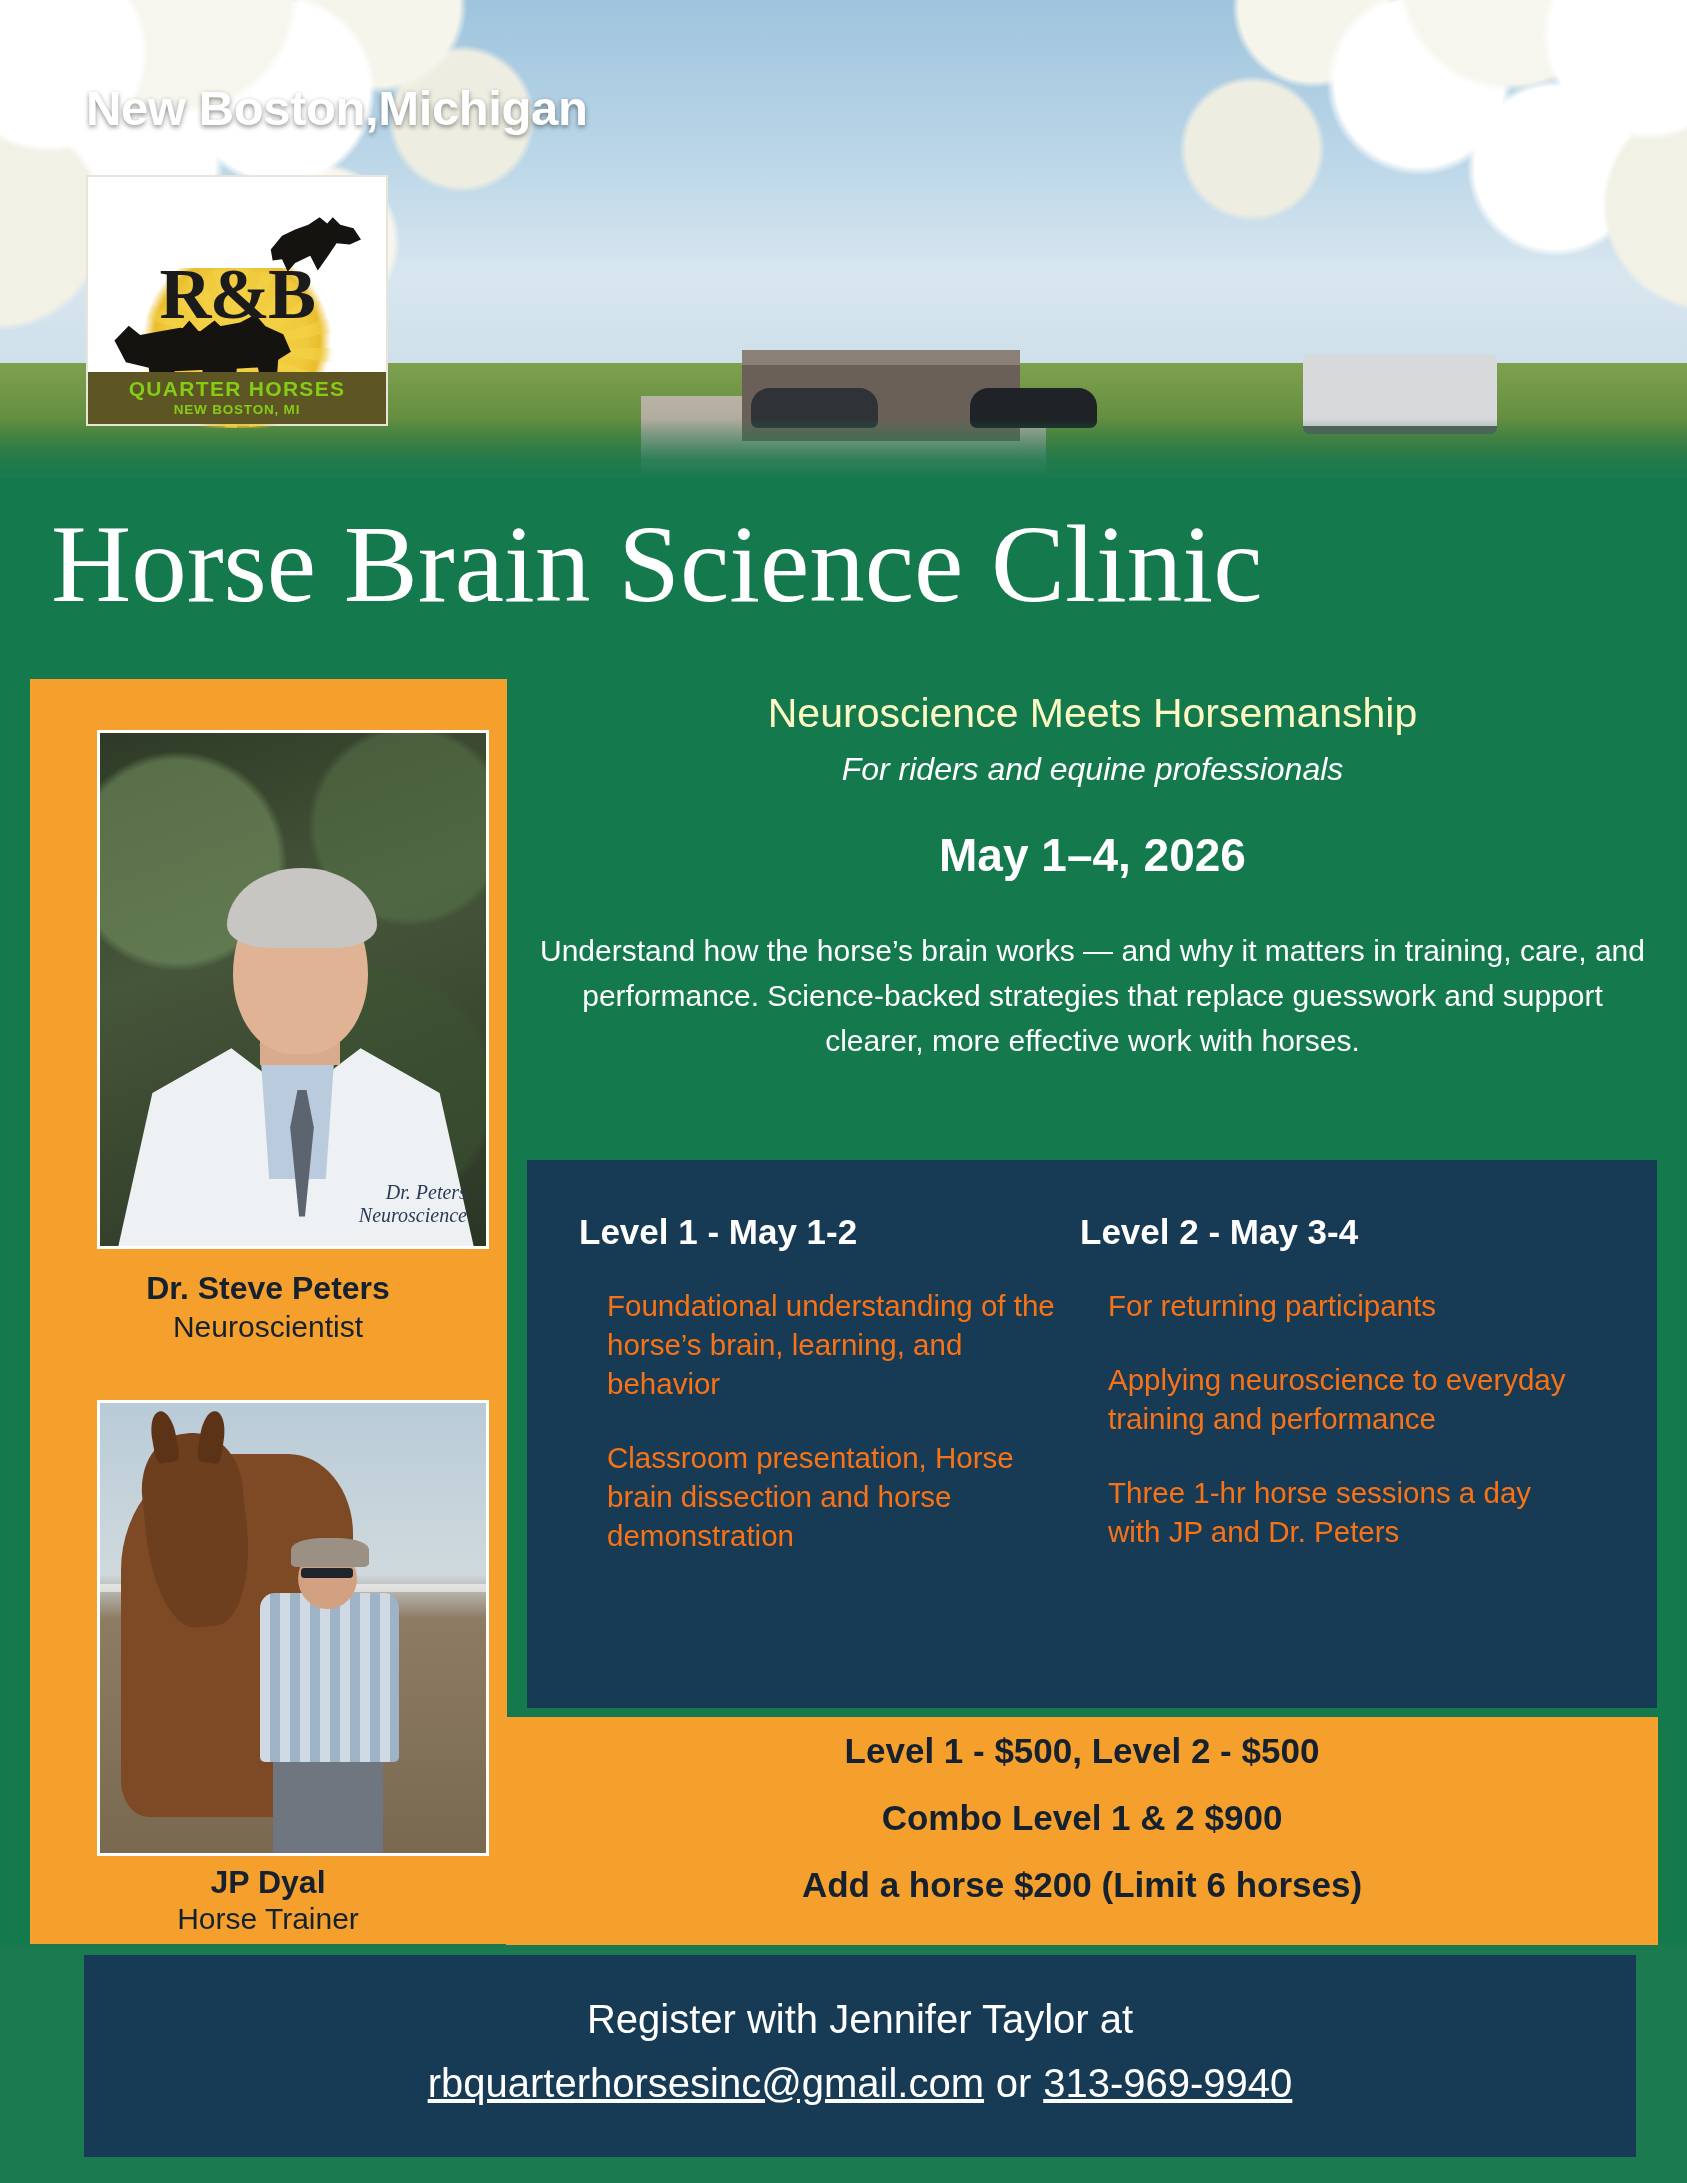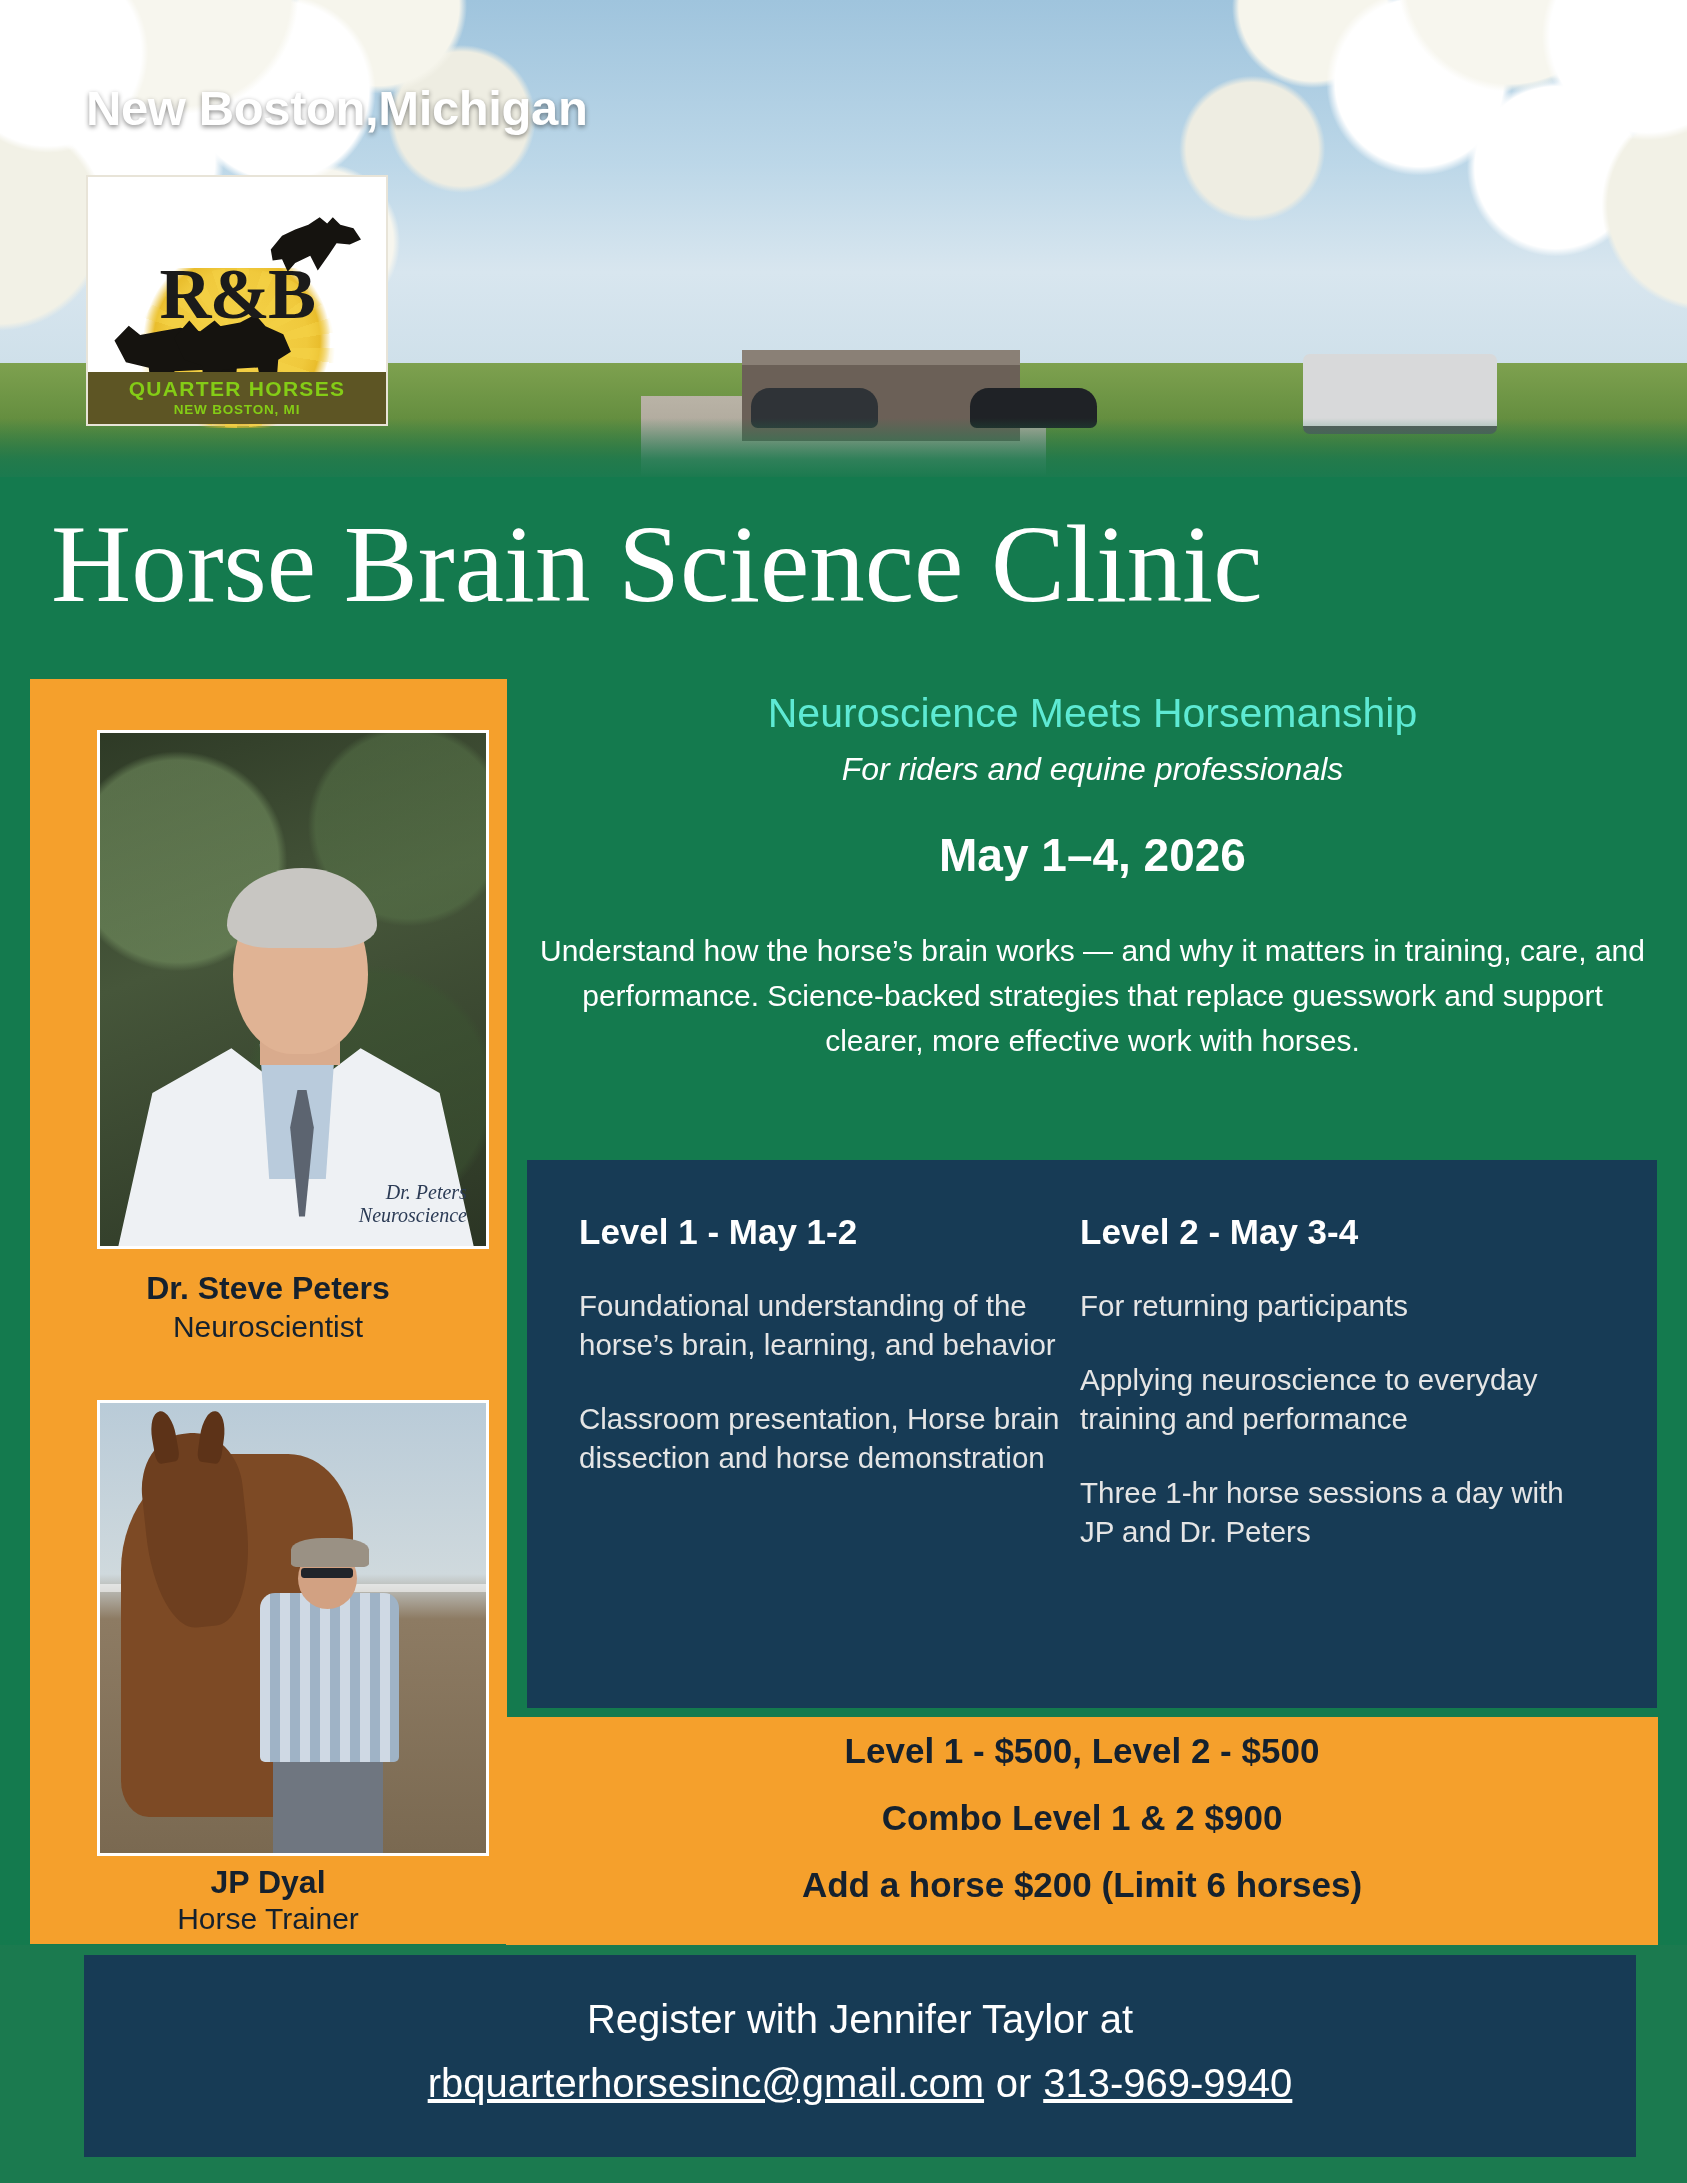--- a/index.html
+++ b/index.html
@@ -370,21 +370,21 @@
   .cap2-name { top: 1185px; }
   .cap2-role { top: 1223px; }
 
   
   .subtitle {
     position: absolute;
     left: 523px; top: 690px;
     width: 1139px;
     text-align: center;
     font-size: 41px;
-    color: #5eead4;
+    color: #fef9c3;
   }
   .subtitle2 {
     position: absolute;
     left: 523px; top: 751px;
     width: 1139px;
     text-align: center;
     font-size: 32px;
     font-style: italic;
     color: #ffffff;
   }
@@ -420,22 +420,23 @@
   .level-col.c2 { left: 553px; width: 506px; }
   .level-head {
     font-size: 35px;
     font-weight: bold;
     color: #ffffff;
     margin-bottom: 35px;
   }
   .level-p {
     font-size: 29.5px;
     line-height: 1.32;
-    color: #e5e5e5;
+    color: #f97316;
     margin-bottom: 35px;
+    margin-left: 28px;
   }
 
   
   .prices {
     position: absolute;
     left: 506px; top: 1717px;
     width: 1152px; height: 228px;
     background: #f5a02c;
     z-index: 5;
     color: #15212e;

